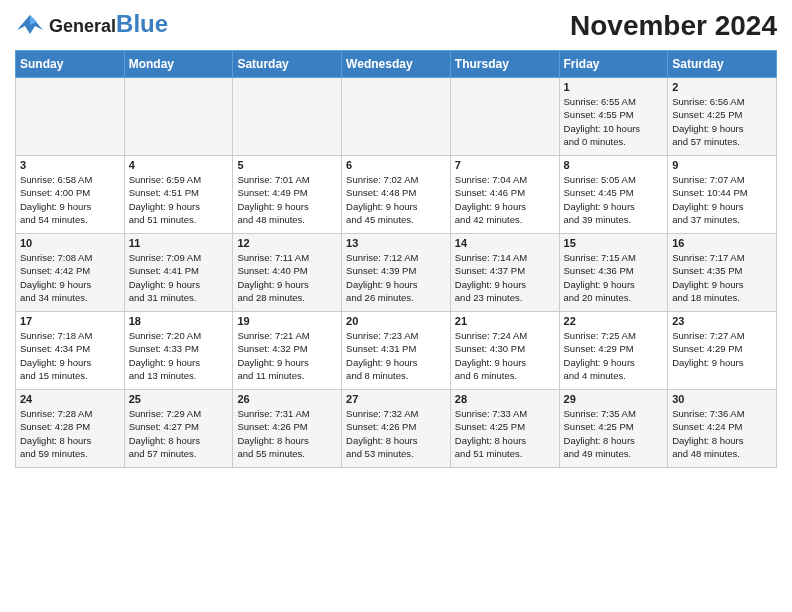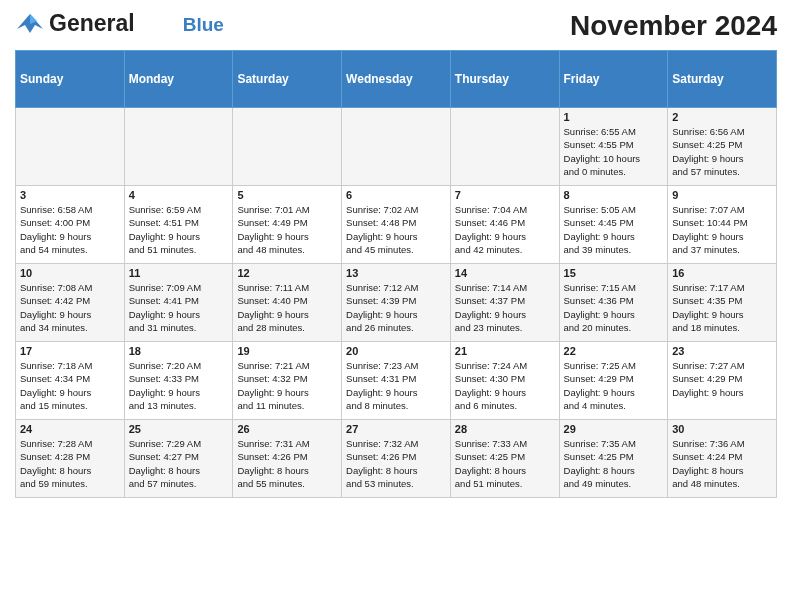--- a/index.html
+++ b/index.html
@@ -15,21 +15,21 @@
     .title-area h1 { font-size: 28px; font-weight: bold; color: #222; }
     .title-area h2 { font-size: 16px; color: #444; font-weight: normal; }
     
     table { width: 100%; border-collapse: collapse; table-layout: fixed; }
     
     thead tr th {
       background-color: #3a7fc1;
       color: #fff;
       font-size: 12px;
       font-weight: bold;
-      padding: 21px 4px;
+      padding: 6px 4px;
       text-align: left;
       border: 1px solid #5a9fd4;
     }
     
     tbody tr td {
       border: 1px solid #ccc;
       vertical-align: top;
       padding: 3px 4px;
       font-size: 9.5px;
       color: #222;
@@ -50,21 +50,21 @@
 
 <div class="container">
   <div class="header-area">
     <div class="logo">
       <div class="logo-icon">
         <svg class="logo-bird" viewBox="0 0 30 25" xmlns="http://www.w3.org/2000/svg">
           <polygon points="15,3 28,18 20,14 15,22 10,14 2,18" fill="#3a7fc1"></polygon>
           <polygon points="15,3 22,10 15,13" fill="#5aaaf0"></polygon>
         </svg>
         <div>
-          <span style="font-size:23px; font-weight:bold; color:#222;">General</span><span style="font-size:19px; font-weight:bold; color:#3a7fc1;padding-left:48px;">Blue</span>
+          <span style="font-size:18px; font-weight:bold; color:#222;">General</span><span style="font-size:24px; font-weight:bold; color:#3a7fc1;">Blue</span>
         </div>
       </div>
     </div>
     <div class="title-area">
       <h1>November 2024</h1>
     </div>
   </div>
 
   <table>
     <thead>

